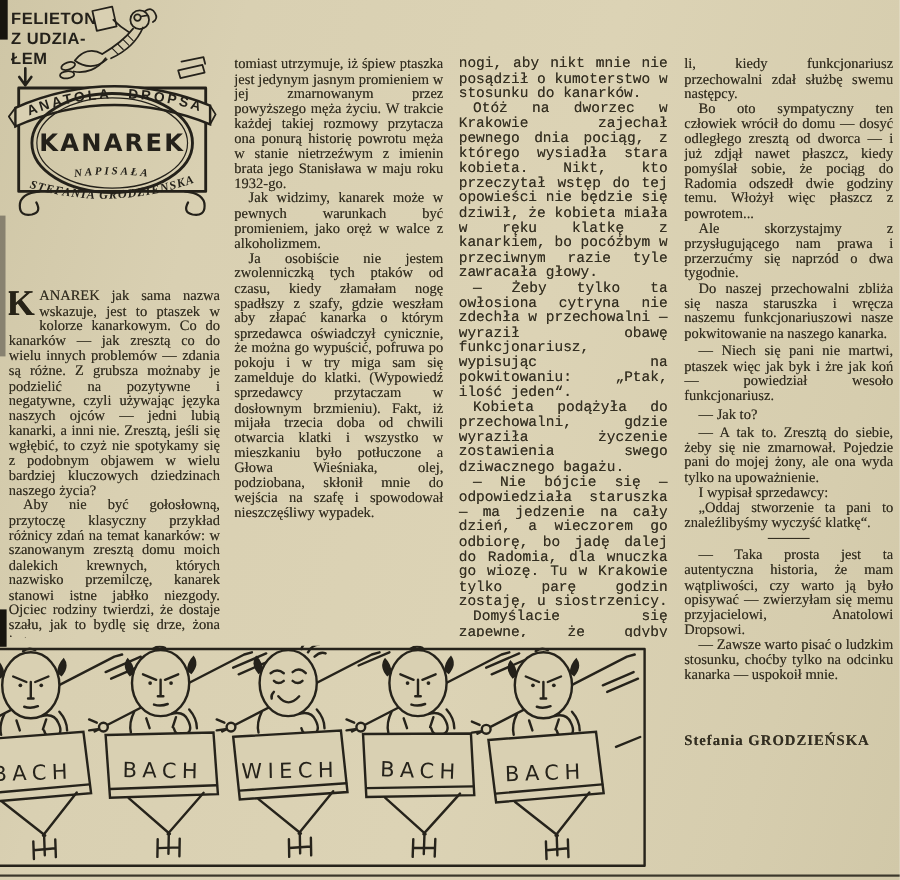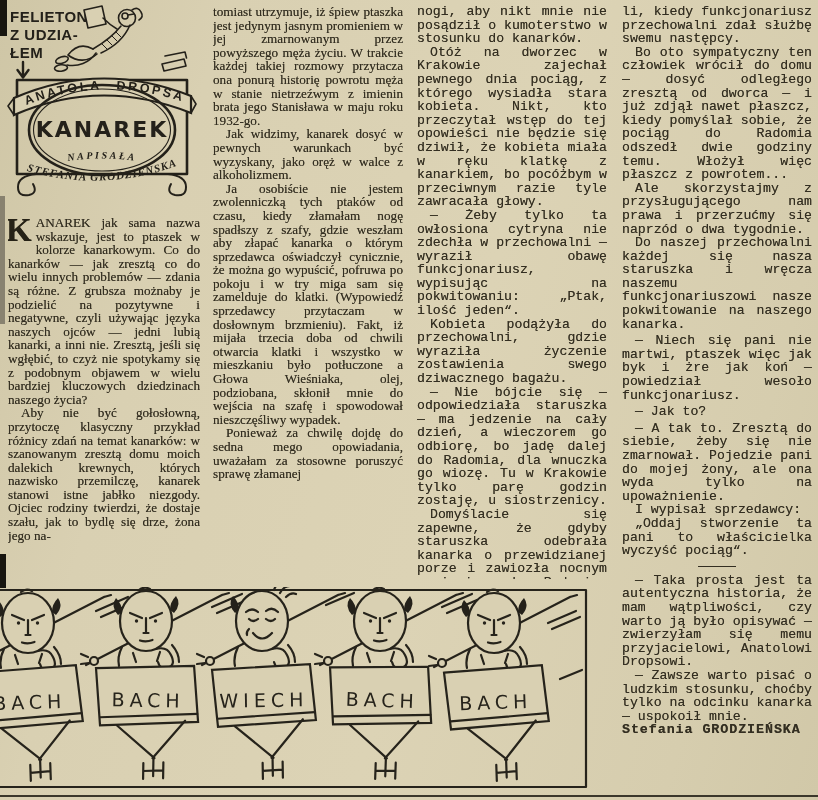--- a/index.html
+++ b/index.html
@@ -9,26 +9,26 @@
         background:linear-gradient(105deg,#cfc6a6 0%,#d9d0b2 22%,#dcd3b5 55%,#d6cdae 85%,#d1c8a8 100%);}
   
   .edge-mark{position:absolute;background:#17150f;}
   .edge-mark.soft{background:#6f6a5c;opacity:.75;}
 
   
   .col{position:absolute;width:190px;text-align:justify;color:#332e21;
        font-size:13.2px;line-height:13.6px;overflow:hidden;
        text-shadow:0 0 .5px rgba(45,40,25,.65);}
   .col p{margin:0;text-indent:13px;}
-  .col p.noindent{text-indent:0;}
+  .col p.noindent{text-indent:0;margin-top:46px;}
   .col p.gap{margin-top:3px;}
   #col1{left:8px;top:216px;height:364px;width:192px;}
   #col2{left:213px;top:5px;height:574px;}
   #col3{left:417px;top:5px;height:574px;font-family:Liberation Mono, monospace;}
-  #col4{left:622px;top:5px;height:786px;font-family:Liberation Mono, monospace;}
+  #col4{left:622px;top:5px;height:786px;}
   .dropcap{float:left;font-weight:bold;font-size:33px;line-height:27px;
            padding:1px 4px 0 0;margin-left:-2px;color:#26221622;color:#262216;}
   .mini-rule{width:38px;border:0;border-top:1.6px solid #332e21;margin:8px auto 7px auto;}
   .signature{font-weight:bold;letter-spacing:.9px;font-size:13.4px;text-indent:2px;margin-top:3px;}
 
   
   #emblem{position:absolute;left:4px;top:2px;width:196px;height:216px;}
   .ink{stroke:#24211a;fill:none;stroke-linecap:round;stroke-linejoin:round;}
   .ink-fill{fill:#24211a;stroke:none;}
   .paperfill{fill:#d9d0b2;}
@@ -114,44 +114,43 @@
     </text>
   </svg>
 
   <div id="col1" class="col">
     <p class="noindent"><span class="dropcap">K</span><span>ANAREK jak sama nazwa wskazuje, jest to ptaszek w kolorze kanarkowym. Co do kanarków — jak zresztą co do wielu innych problemów — zdania są różne. Z grubsza możnaby je podzielić na pozytywne i negatywne, czyli używając języka naszych ojców — jedni lubią kanarki, a inni nie. Zresztą, jeśli się wgłębić, to czyż nie spotykamy się z podobnym objawem w wielu bardziej kluczowych dziedzinach naszego życia?</span></p>
     <p>Aby nie być gołosłowną, przytoczę klasyczny przykład różnicy zdań na temat kanarków: w szanowanym zresztą domu moich dalekich krewnych, których nazwisko przemilczę, kanarek stanowi istne jabłko niezgody. Ojciec rodziny twierdzi, że dostaje szału, jak to bydlę się drze, żona jego na-</p>
   </div>
 
   <div id="col2" class="col">
     <p class="noindent">tomiast utrzymuje, iż śpiew ptaszka jest jedynym jasnym promieniem w jej zmarnowanym przez powyższego męża życiu. W trakcie każdej takiej rozmowy przytacza ona ponurą historię powrotu męża w stanie nietrzeźwym z imienin brata jego Stanisława w maju roku 1932-go.</p>
-    <p>Jak widzimy, kanarek dosyć w pewnych warunkach być wyzyskany, jako oręż w walce z alkoholizmem.</p>
+    <p>Jak widzimy, kanarek może w pewnych warunkach być promieniem, jako oręż w walce z alkoholizmem.</p>
     <p>Ja osobiście nie jestem zwolenniczką tych ptaków od czasu, kiedy złamałam nogę spadłszy z szafy, gdzie weszłam aby złapać kanarka o którym sprzedawca oświadczył cynicznie, że można go wypuścić, pofruwa po pokoju i w try miga sam się zamelduje do klatki. (Wypowiedź sprzedawcy przytaczam w dosłownym brzmieniu). Fakt, iż mijała trzecia doba od chwili otwarcia klatki i wszystko w mieszkaniu było potłuczone a Głowa Wieśniaka, olej, podziobana, skłonił mnie do wejścia na szafę i spowodował nieszczęśliwy wypadek.</p>
-    <p>Ponieważ za chwilę dojdę do sedna mego opowiadania, uważałam za stosowne poruszyć sprawę złamanej</p>
   </div>
 
   <div id="col3" class="col">
     <p class="noindent">nogi, aby nikt mnie nie posądził o kumoterstwo w stosunku do kanarków.</p>
     <p>Otóż na dworzec w Krakowie zajechał pewnego dnia pociąg, z którego wysiadła stara kobieta. Nikt, kto przeczytał wstęp do tej opowieści nie będzie się dziwił, że kobieta miała w ręku klatkę z kanarkiem, bo pocóżbym w przeciwnym razie tyle zawracała głowy.</p>
     <p>— Żeby tylko ta owłosiona cytryna nie zdechła w przechowalni — wyraził obawę funkcjonariusz, wypisując na pokwitowaniu: „Ptak, ilość jeden“.</p>
     <p>Kobieta podążyła do przechowalni, gdzie wyraziła życzenie zostawienia swego dziwacznego bagażu.</p>
     <p>— Nie bójcie się — odpowiedziała staruszka — ma jedzenie na cały dzień, a wieczorem go odbiorę, bo jadę dalej do Radomia, dla wnuczka go wiozę. Tu w Krakowie tylko parę godzin zostaję, u siostrzenicy.</p>
     <p>Domyślacie się zapewne, że gdyby staruszka odebrała kanarka o przewidzianej porze i zawiozła nocnym pociągiem do Radomia, nie znaleźlibyśmy w tej historii nic godnego uwagi. Ta część tego autentycznego zdarzenia, która nas interesuje, zaczyna się właśnie w chwi-</p>
   </div>
 
   <div id="col4" class="col">
     <p class="noindent">li, kiedy funkcjonariusz przechowalni zdał służbę swemu następcy.</p>
     <p>Bo oto sympatyczny ten człowiek wrócił do domu — dosyć odległego zresztą od dworca — i już zdjął nawet płaszcz, kiedy pomyślał sobie, że pociąg do Radomia odszedł dwie godziny temu. Włożył więc płaszcz z powrotem...</p>
     <p>Ale skorzystajmy z przysługującego nam prawa i przerzućmy się naprzód o dwa tygodnie.</p>
-    <p>Do naszej przechowalni każdej się nasza staruszka i wręcza naszemu funkcjonariuszowi nasze pokwitowanie na naszego kanarka.</p>
+    <p>Do naszej przechowalni zbliża się nasza staruszka i wręcza naszemu funkcjonariuszowi nasze pokwitowanie na naszego kanarka.</p>
     <p class="gap">— Niech się pani nie martwi, ptaszek więc jak byk i żre jak koń — powiedział wesoło funkcjonariusz.</p>
     <p class="gap">— Jak to?</p>
     <p class="gap">— A tak to. Zresztą do siebie, żeby się nie zmarnował. Pojedzie pani do mojej żony, ale ona wyda tylko na upoważnienie.</p>
     <p>I wypisał sprzedawcy:</p>
-    <p>„Oddaj stworzenie ta pani to właścicielka wyczyść pociąg“.</p>
+    <p>„Oddaj stworzenie ta pani to znaleźlibyśmy wyczyść klatkę“.</p>
     <hr class="mini-rule">
     <p>— Taka prosta jest ta autentyczna historia, że mam wątpliwości, czy warto ją było opisywać — zwierzyłam się memu przyjacielowi, Anatolowi Dropsowi.</p>
     <p>— Zawsze warto pisać o ludzkim stosunku, choćby tylko na odcinku kanarka — uspokoił mnie.</p>
     <p class="signature noindent">Stefania GRODZIEŃSKA</p>
   </div>
 
   <svg id="cartoon" viewBox="0 0 592 209">
     <defs>
 
       <g id="mus-g">

